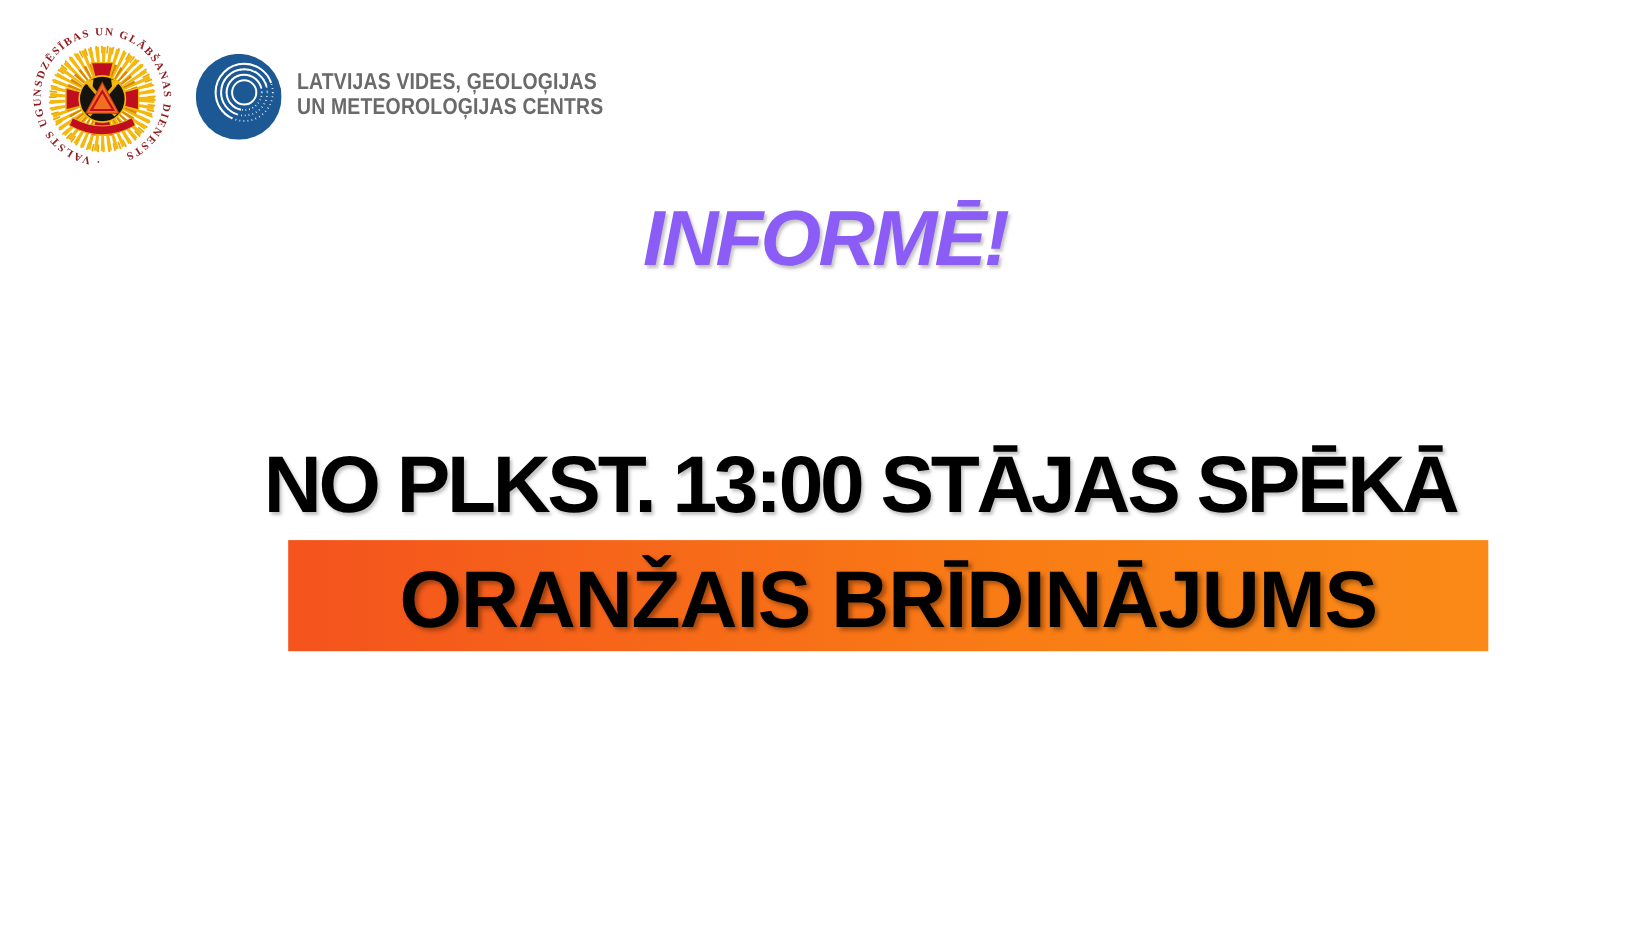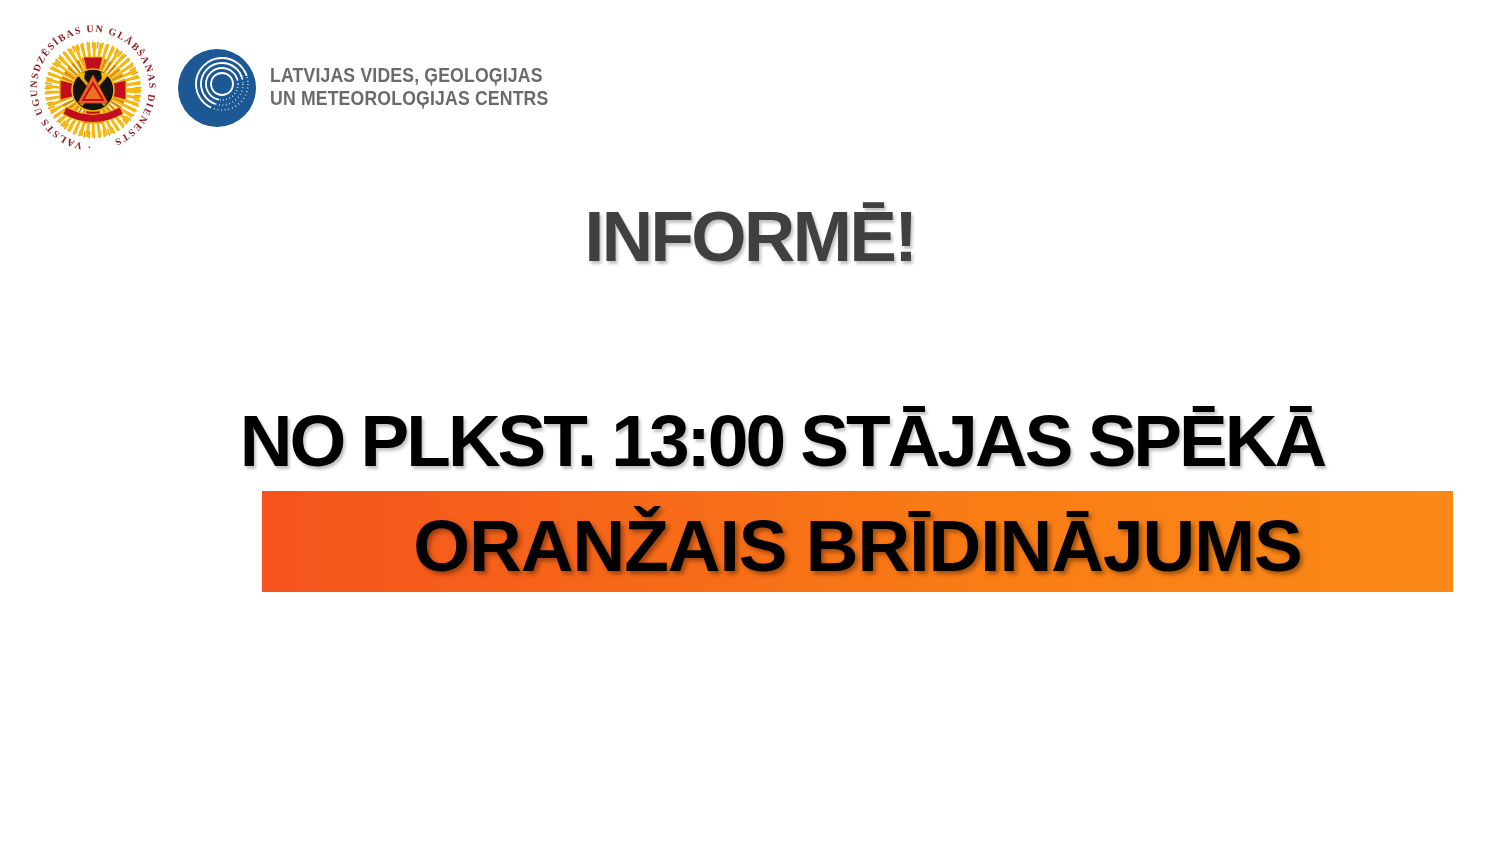--- a/index.html
+++ b/index.html
@@ -19,39 +19,40 @@
     font-weight:bold;
     font-size:21px;
     line-height:23px;
     letter-spacing:0.2px;
     transform:scaleX(0.84);
     transform-origin:left top;
     white-space:nowrap;
   }
   
   .headline{
-    position:absolute;left:0;top:201px;width:1500px;
+    position:absolute;left:0;top:182px;width:1500px;
     text-align:center;
-    font-size:71px;font-weight:bold;color:#404040;
+    font-size:71px;font-weight:bold;color:#8b5cf6;
     letter-spacing:-2.5px;line-height:1;
     text-shadow:2px 3px 3px rgba(120,120,120,0.45);
     white-space:nowrap;
+    font-style:italic;
   }
   .subheadline{
     position:absolute;left:0;top:404px;width:1500px;
     text-align:center;
     font-size:73px;font-weight:bold;color:#000;
     letter-spacing:-3px;line-height:1;
     transform:translateX(32px);
     text-shadow:2px 3px 3px rgba(120,120,120,0.45);
     white-space:nowrap;
   }
   
   .warning-banner{
-    position:absolute;left:262px;top:491px;width:1191px;height:101px;
+    position:absolute;left:262px;top:491px;width:1091px;height:101px;
     background:linear-gradient(90deg,#f4531d 0%,#f97c15 60%,#fa8a18 100%);
     display:flex;align-items:center;justify-content:center;
   }
   .warning-banner span{
     font-size:73px;font-weight:bold;color:#000;
     letter-spacing:-1px;line-height:1;
     padding-top:8px;
     text-shadow:3px 3px 4px rgba(60,25,0,0.45);
     white-space:nowrap;
   }

